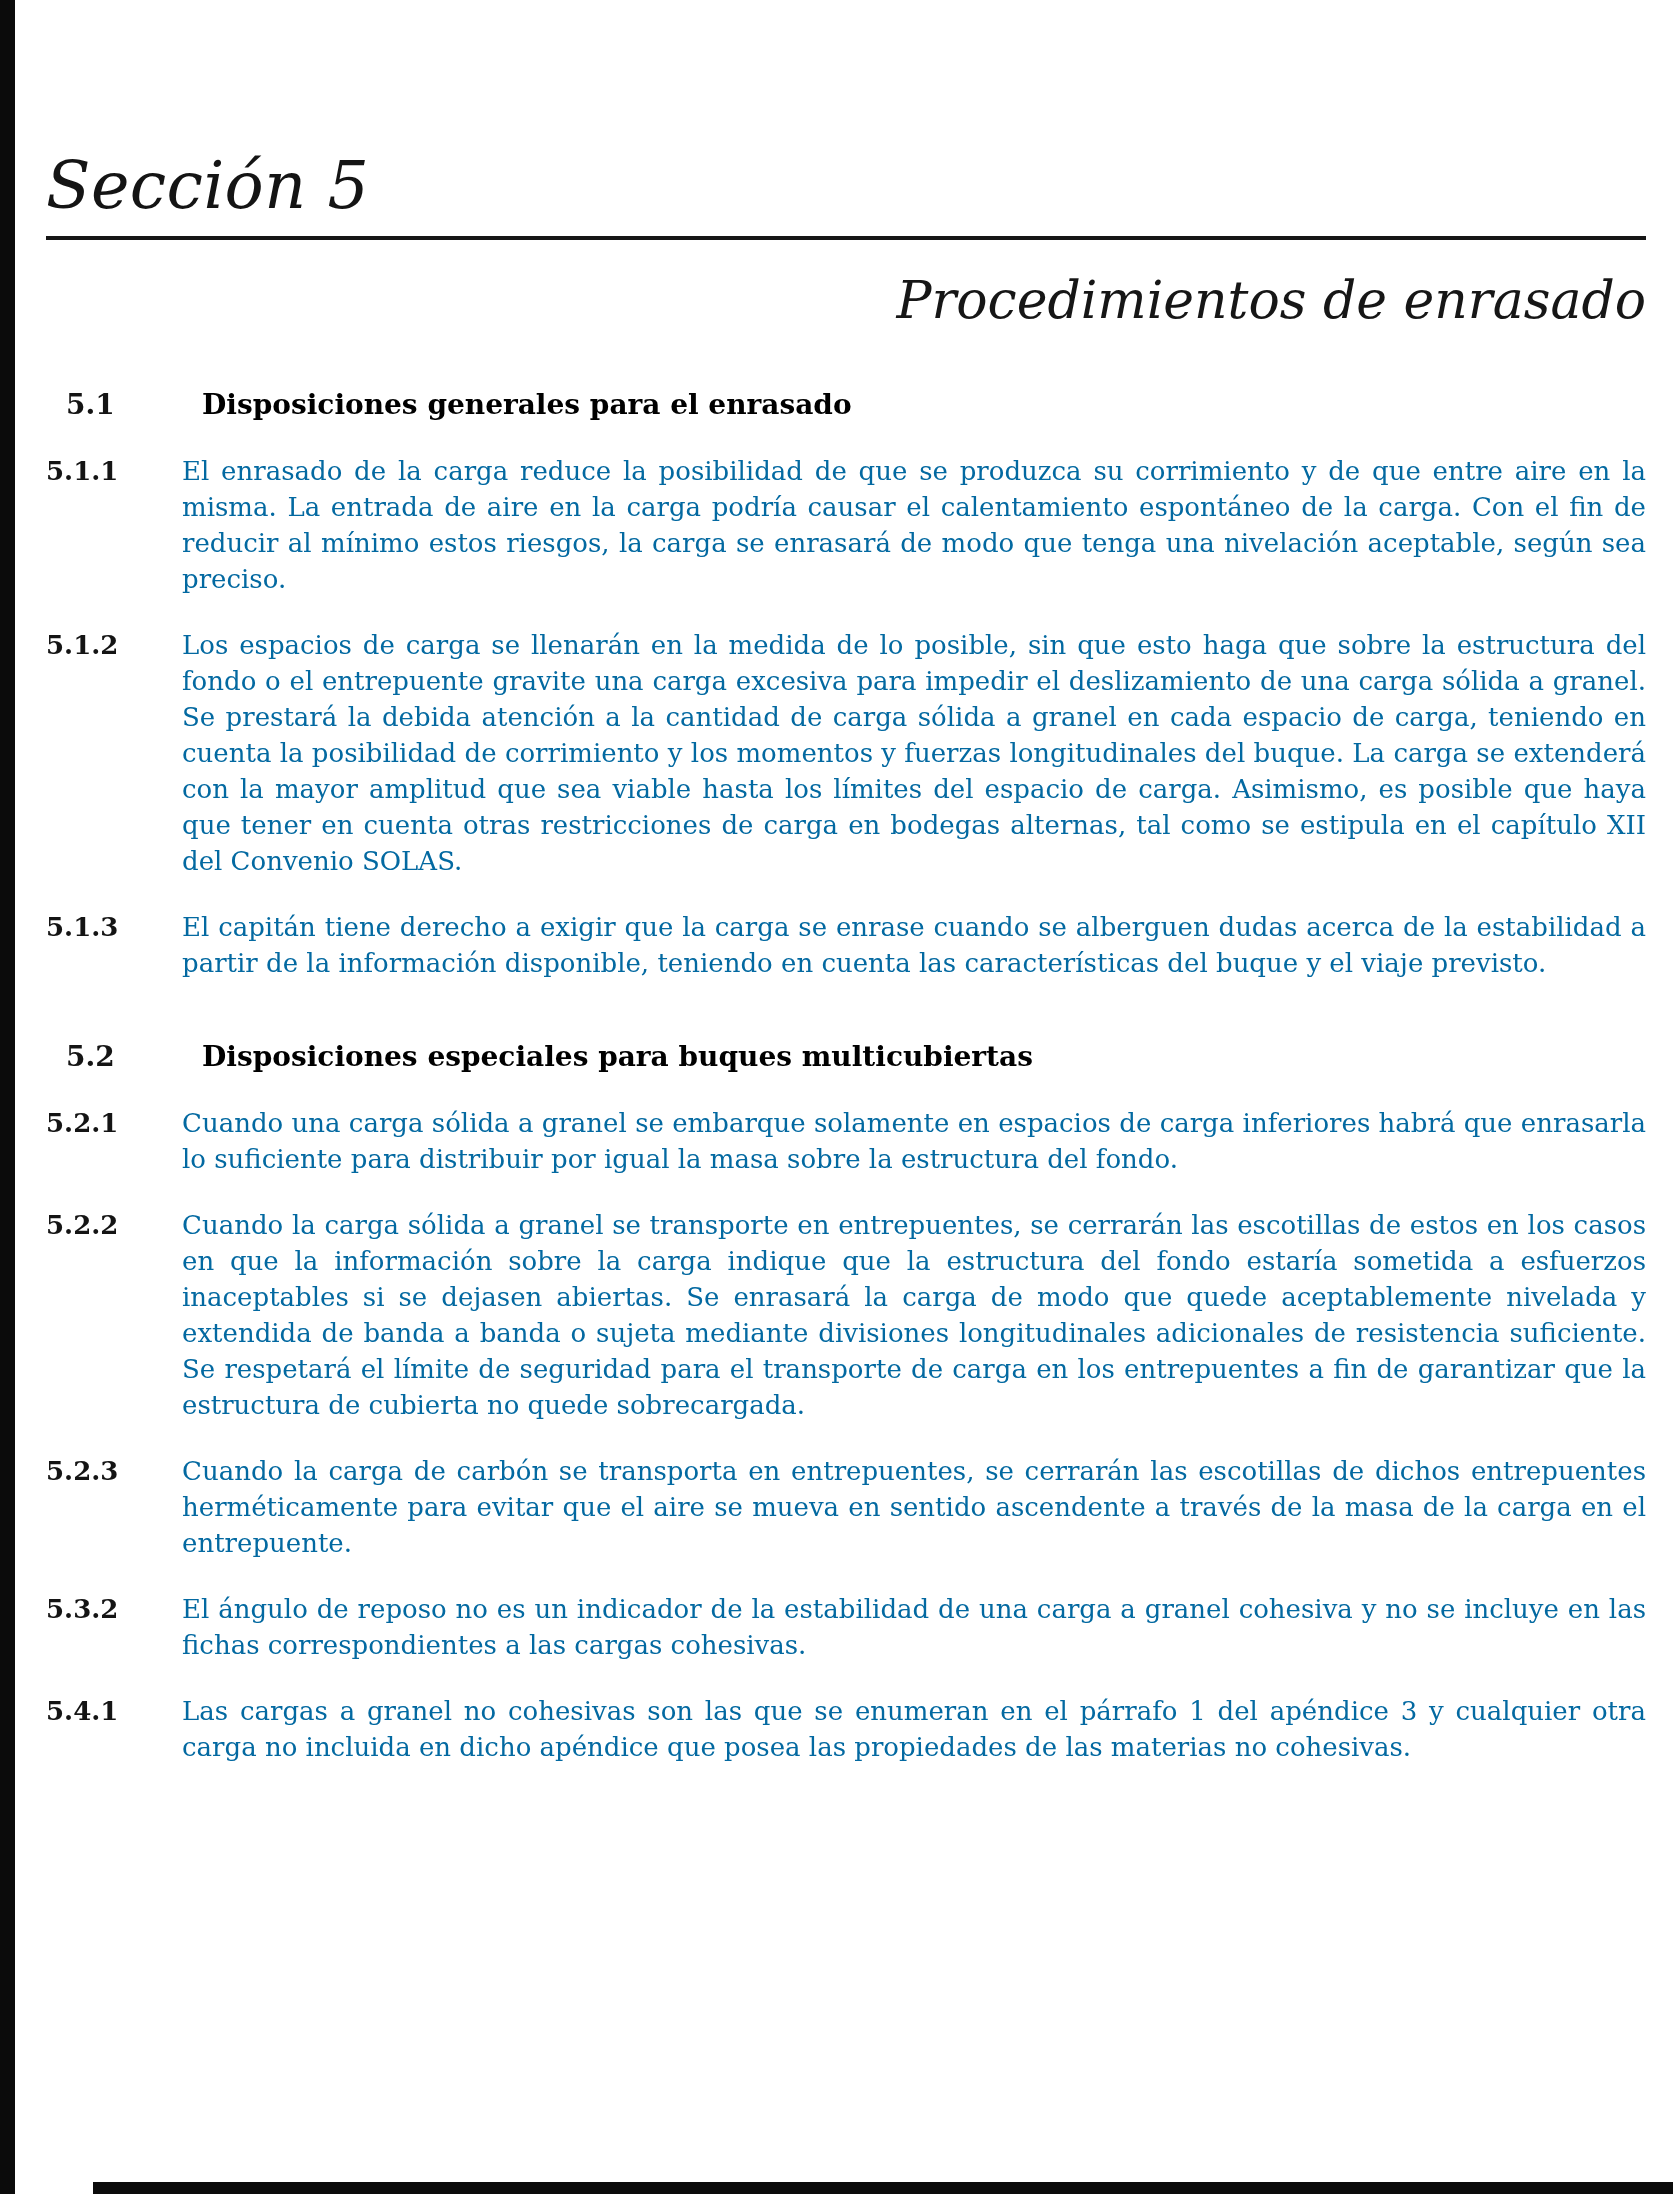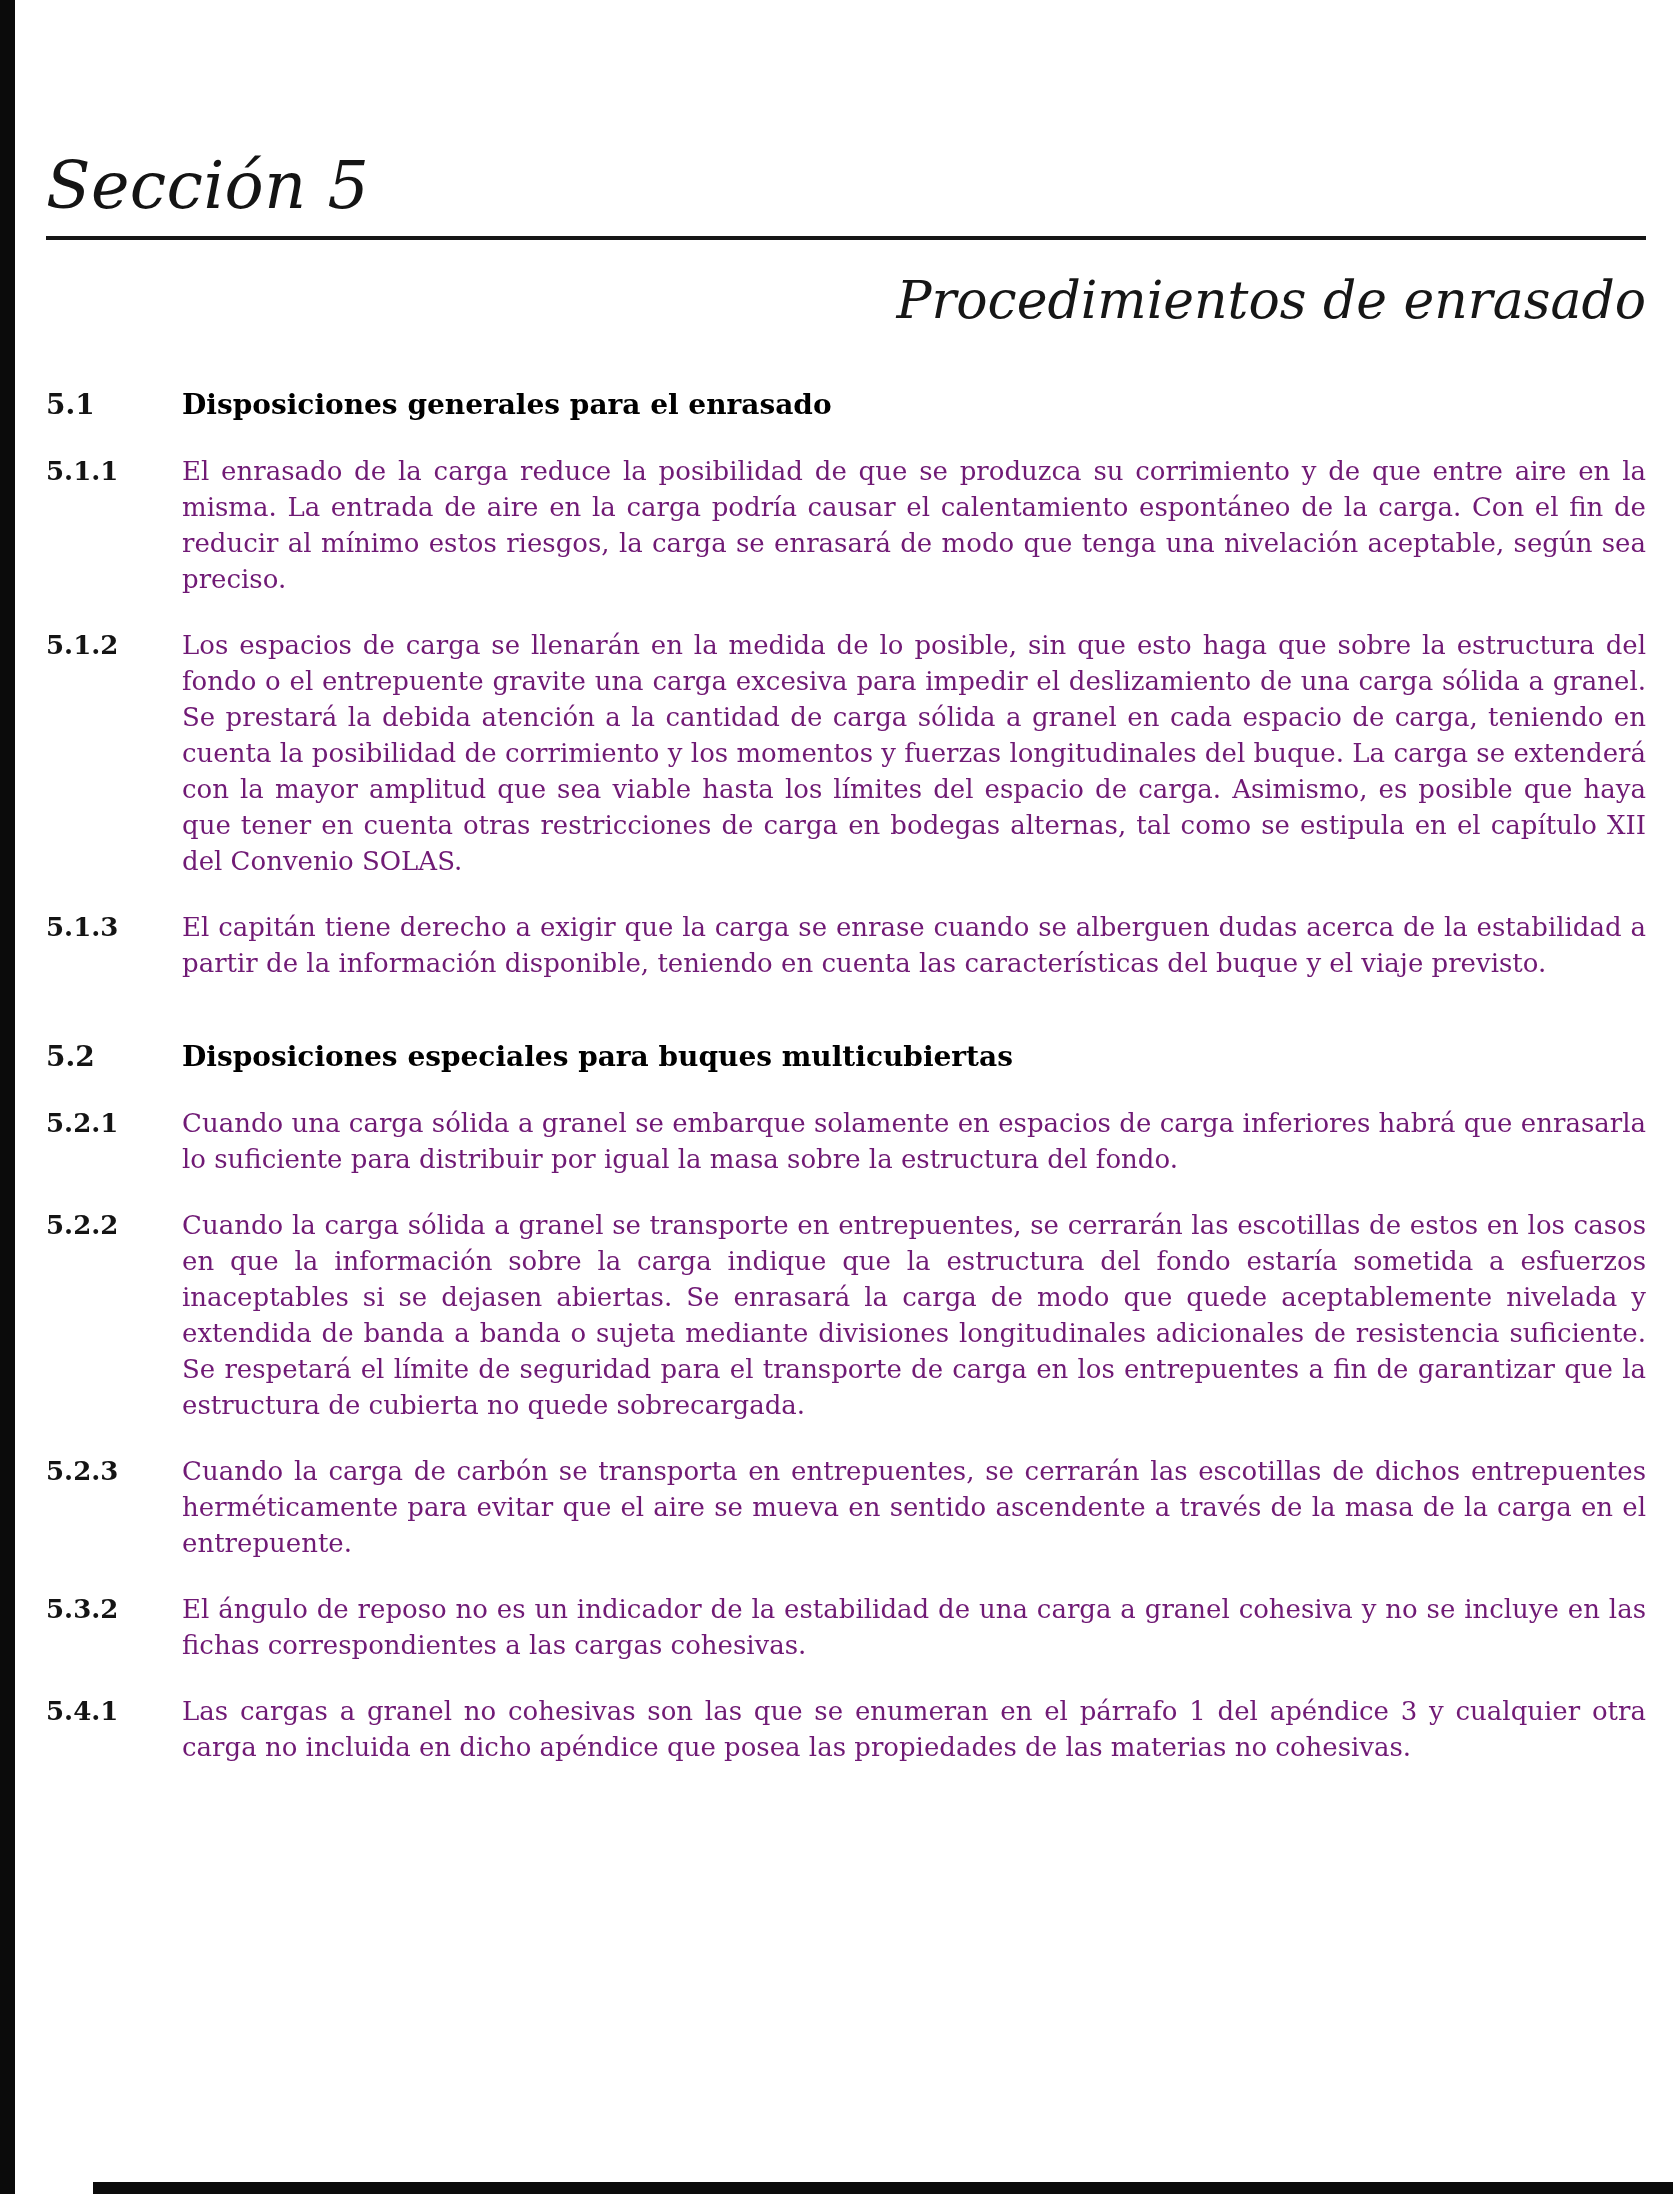--- a/index.html
+++ b/index.html
@@ -45,40 +45,40 @@
     font-weight:400;
     line-height:1.1;
     color:#161616;
     text-align:right;
   }
   .row {
     display:grid;
     grid-template-columns:136px 1fr;
     align-items:start;
   }
-  .section-head-row { margin-top:58px; }
+  .section-head-row { margin-top:58px;margin-left:20px; }
   .para-row { margin-top:30px; }
   .num {
     font-weight:bold;
     font-size:26px;
     line-height:36px;
     color:#141414;
   }
   .section-heading-text {
     font-weight:bold;
     font-size:28px;
     line-height:36px;
     color:#000000;
   }
   .section-head-row .num { font-size:28px; }
   .para-text {
     font-size:26px;
     line-height:36px;
     text-align:justify;
-    color:#701a75;
+    color:#0369a1;
   }
 </style>
 </head>
 <body>
 
 <div class="scan-edge-left"></div>
 <div class="scan-edge-bottom"></div>
 
 <div class="page">
 

